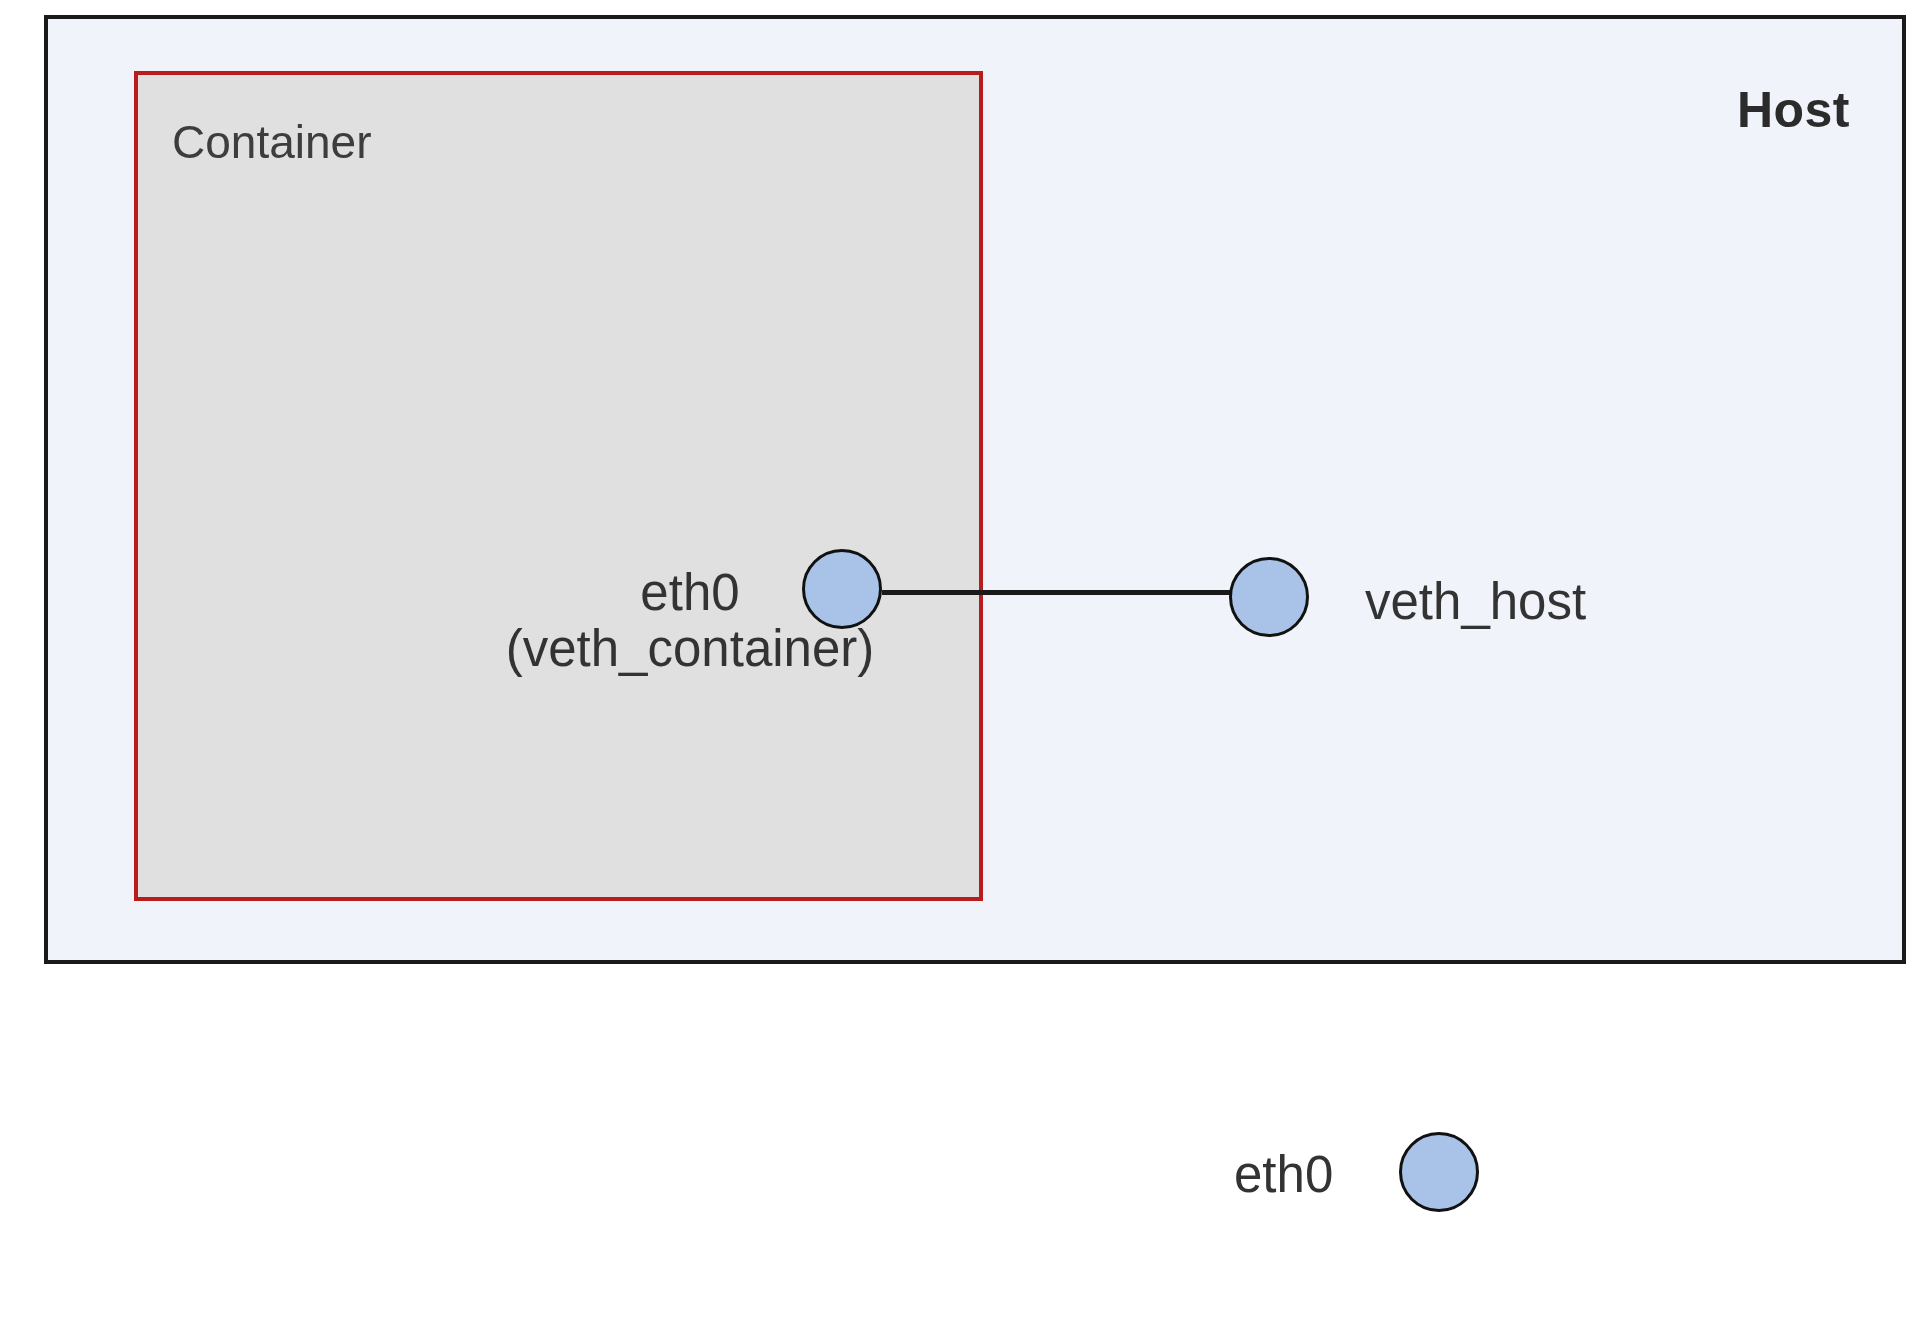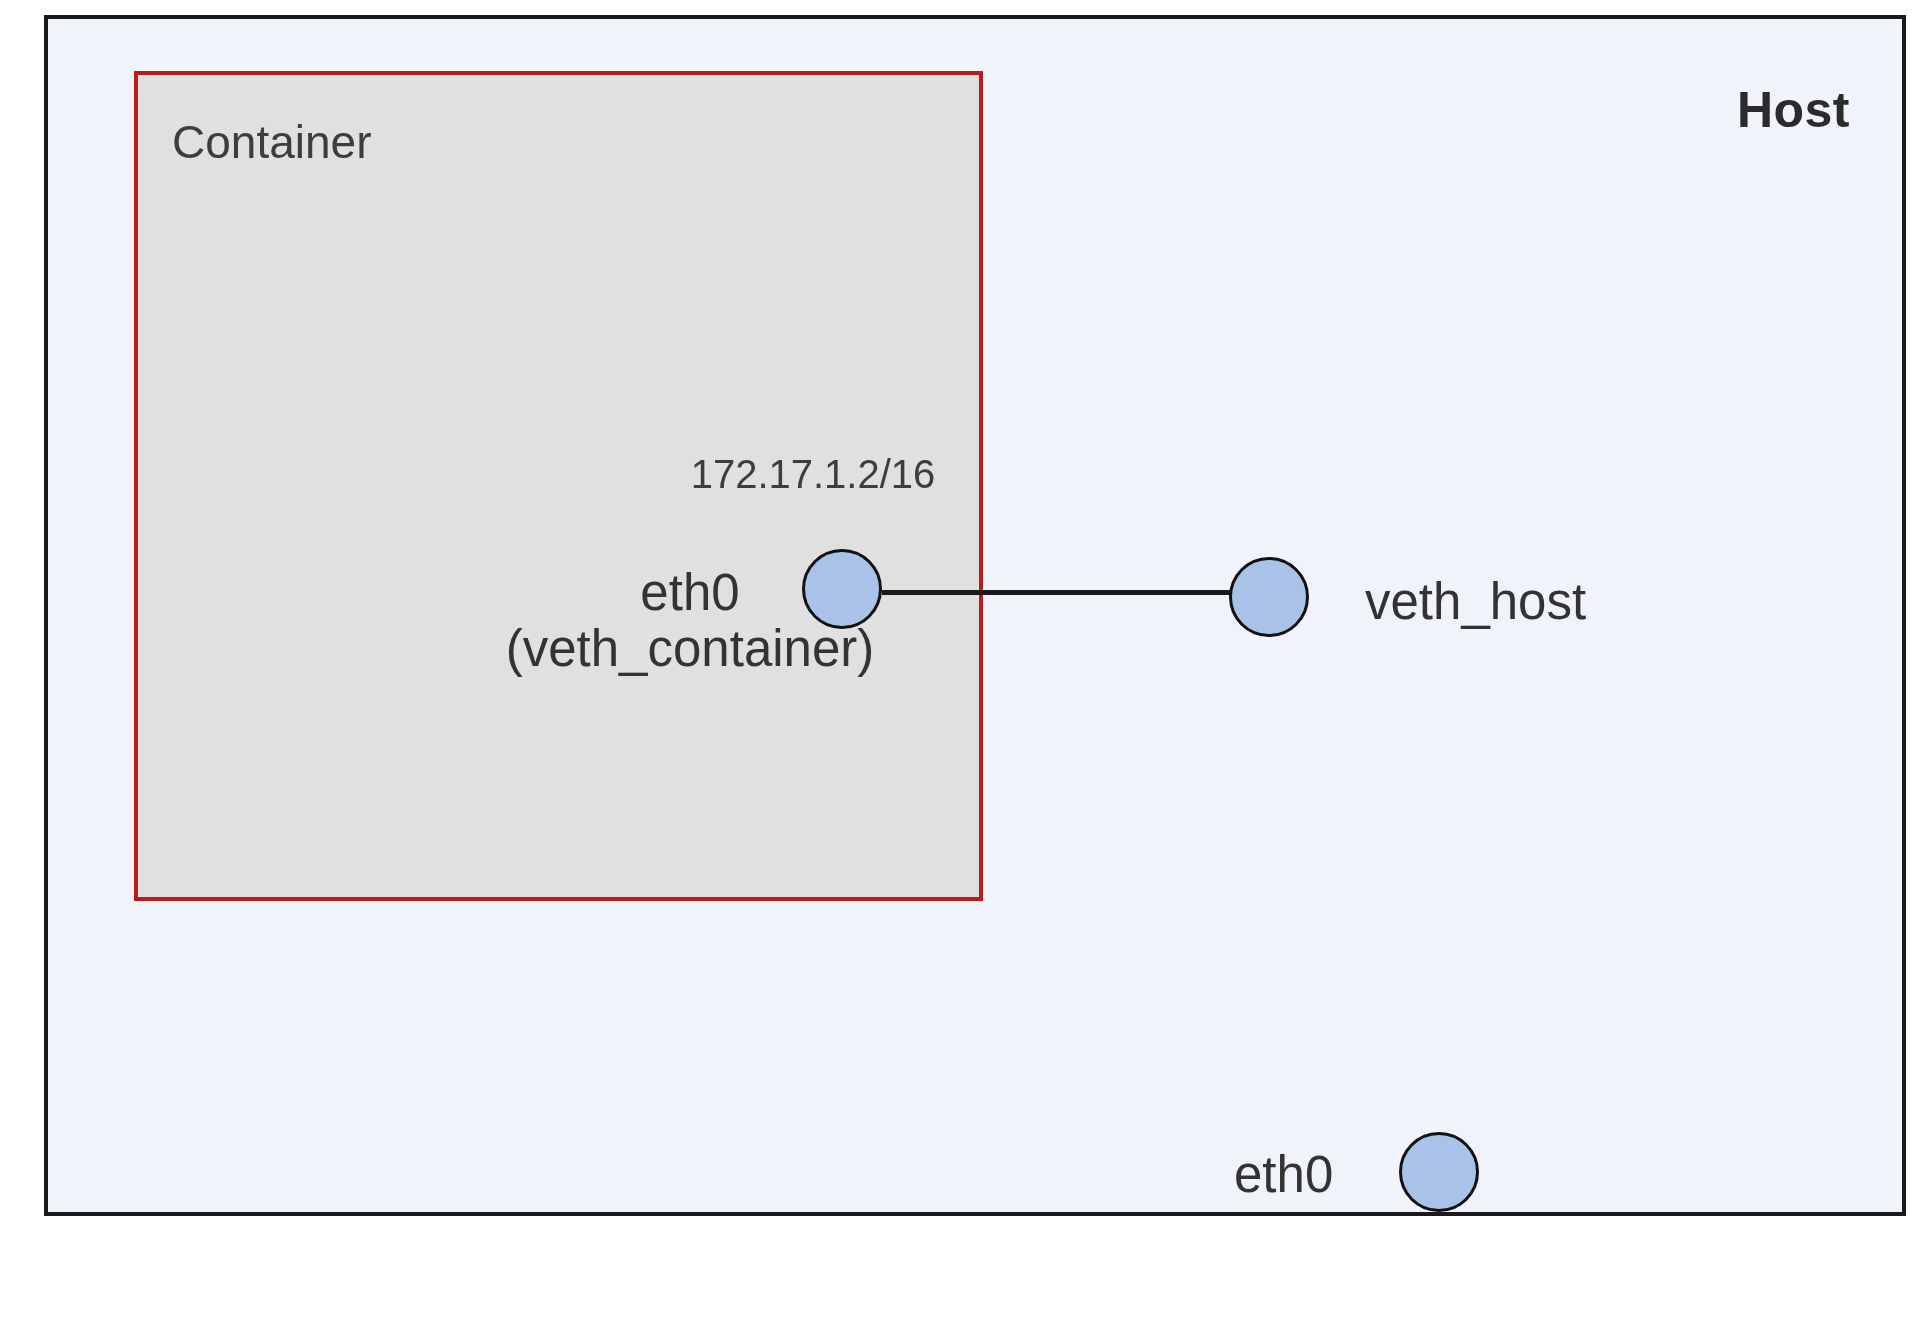--- a/index.html
+++ b/index.html
@@ -12,21 +12,21 @@
     width: 1920px;
     height: 1339px;
     background: #ffffff;
     overflow: hidden;
   }
   .host-box {
     position: absolute;
     left: 44px;
     top: 15px;
     width: 1862px;
-    height: 1201px;
+    height: 949px;
     background: var(--host-bg, #f0f4fa);
     border: 4px solid var(--line-color, #1a1a1a);
     padding-left: 36px;
   }
   .host-label {
     position: absolute;
     top: 62px;
     right: 52px;
     font-size: 50px;
     font-weight: bold;
@@ -106,21 +106,20 @@
 
 <div class="canvas">
   <div class="host-box">
 
     <div class="host-label">Host</div>
 
     <div class="container-box">
       <div class="container-label">Container</div>
     </div>
 
-    <div class="ip-label">172.17.1.2/16</div>
 
     <div class="node-label container-eth0">eth0
 (veth_container)</div>
 
     <div class="node-circle container-eth0"></div>
 
     <div class="veth-link"></div>
 
     <div class="node-circle veth-host"></div>
 

